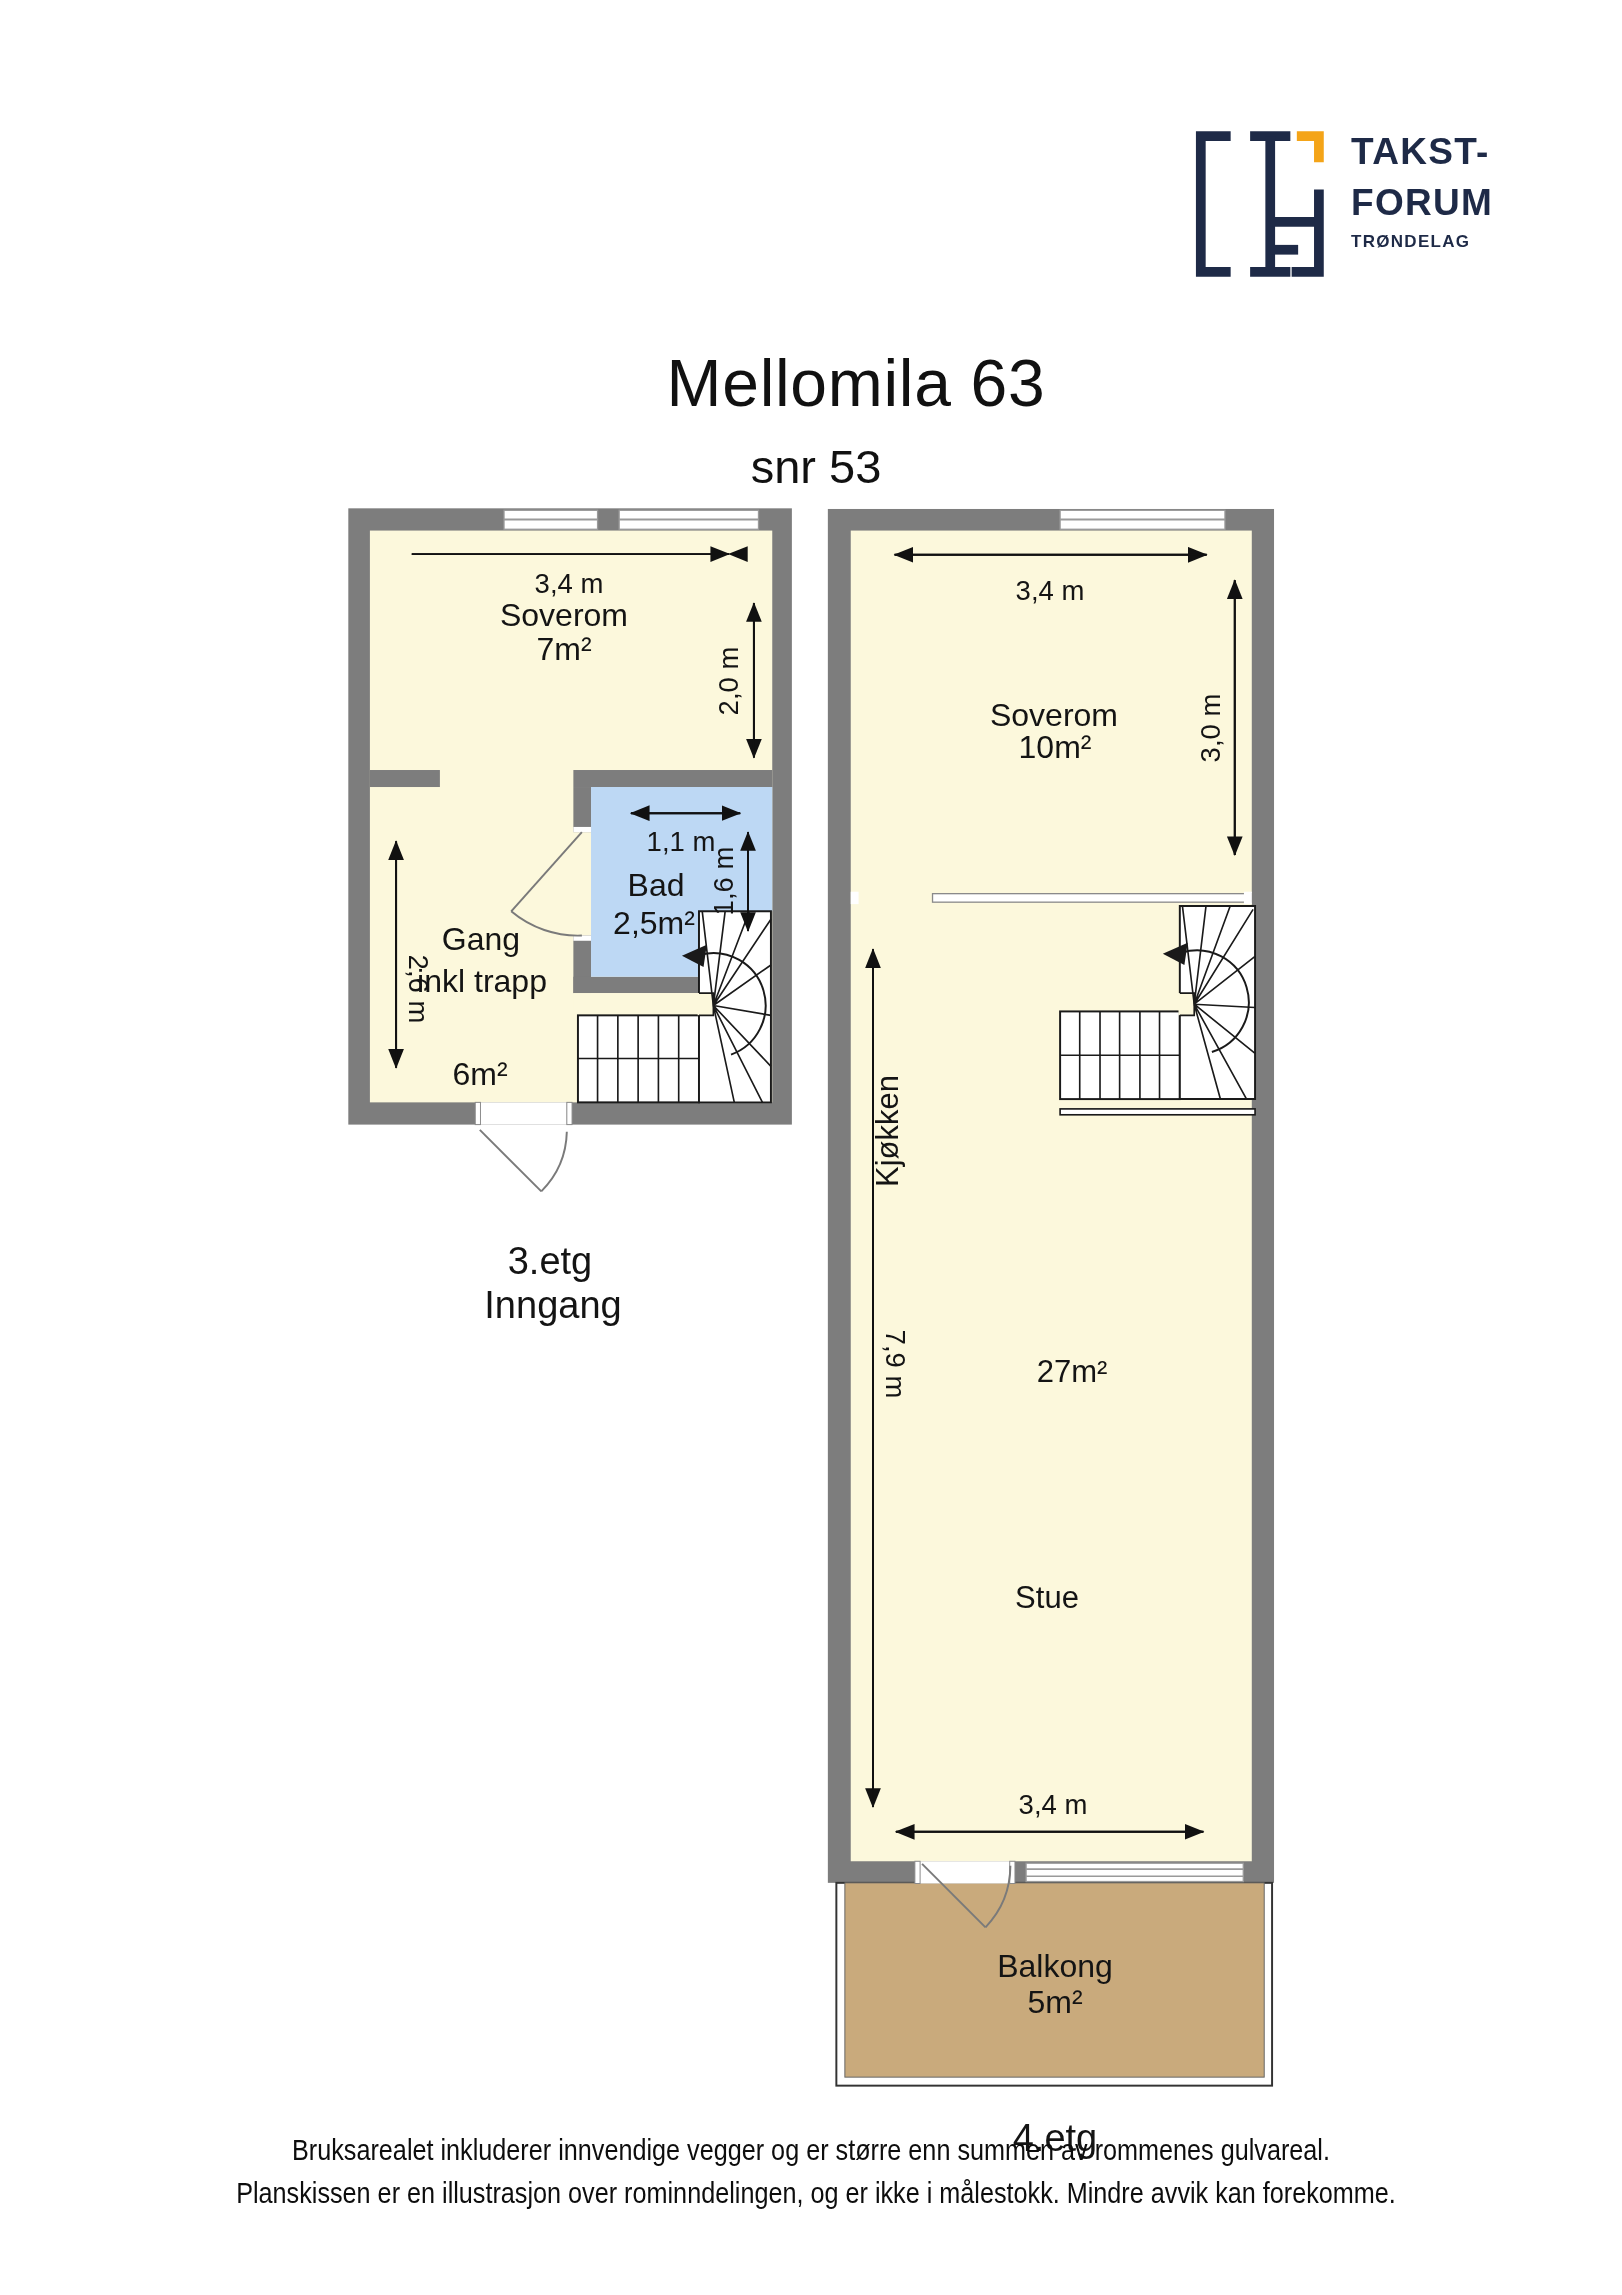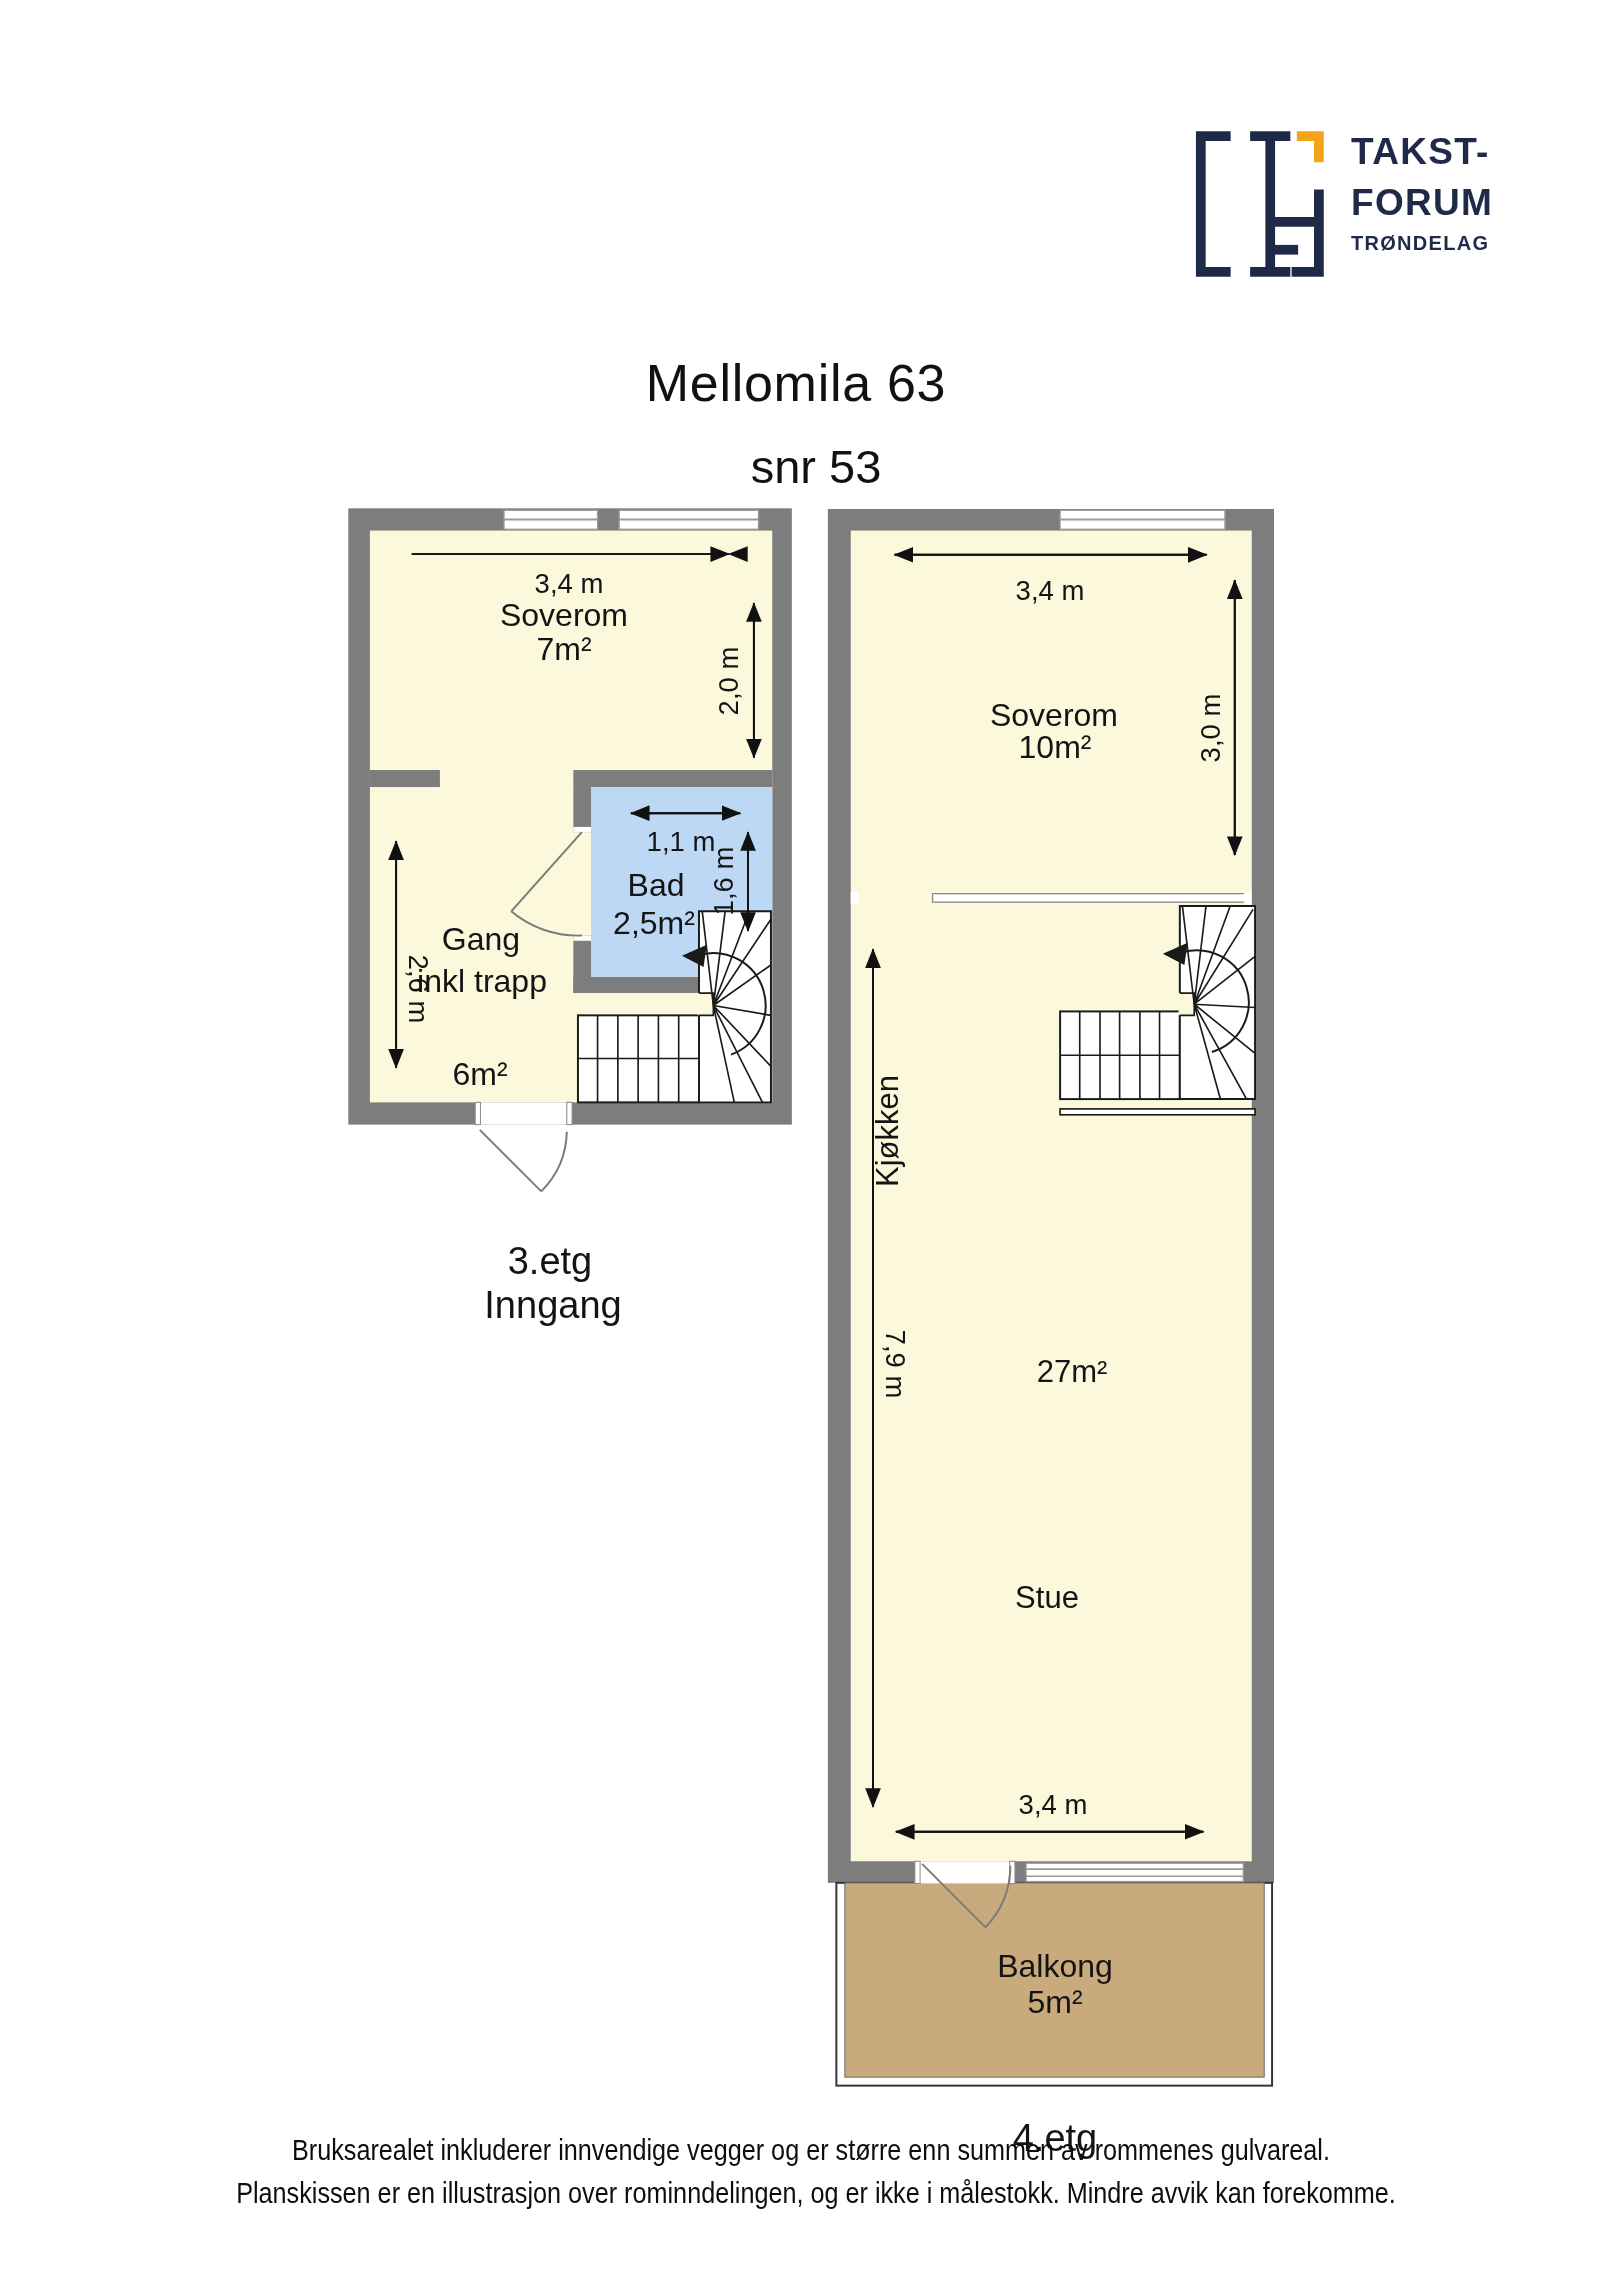--- a/index.html
+++ b/index.html
@@ -7,29 +7,29 @@
         font-family:"Liberation Sans",sans-serif;color:#111;padding-left:48px;}
   .plan-svg{position:absolute;left:0;top:0;width:1623px;height:2295px;}
   .label{position:absolute;transform:translate(-50%,-50%);white-space:nowrap;color:#141414;
          font-family:"Liberation Sans",sans-serif;line-height:1;}
   .rot-ccw{transform:translate(-50%,-50%) rotate(-90deg);}
   .rot-cw{transform:translate(-50%,-50%) rotate(90deg);}
   .dim{font-size:27.5px;}
   .room{font-size:32px;}
   .big{font-size:31px;}
   .floor{font-size:38px;}
-  .title{position:absolute;left:796px;top:383px;transform:translate(-50%,-50%);
-         font-size:52px;letter-spacing:0.7px;}
+  .title{position:absolute;left:856px;top:383px;transform:translate(-50%,-50%);
+         font-size:66px;letter-spacing:0.7px;}
   .subtitle{position:absolute;left:816px;top:466px;transform:translate(-50%,-50%);font-size:47px;}
   .footer-line{position:absolute;white-space:nowrap;font-size:30px;color:#0d0d0d;
                transform:translate(-50%,-50%) scaleX(0.84);}
   .logo{position:absolute;left:1195px;top:131px;display:flex;align-items:flex-start;}
   .logo-text{margin-left:25px;color:#1e2a47;font-weight:bold;}
   .logo-l{font-size:37px;letter-spacing:1.3px;margin-bottom:8.5px;}
-  .logo-l3{font-size:20px;letter-spacing:1.3px;}
+  .logo-l3{font-size:17px;letter-spacing:1.3px;}
 </style>
 </head>
 <body>
 
 <div class="page">
 
   <svg class="plan-svg" viewBox="0 0 2480 3508">
     <defs>
       <marker id="ah" orient="auto" markerUnits="strokeWidth" markerWidth="11" markerHeight="9" refX="9.5" refY="4">
         <path d="M0,0 L10,4 L0,8 Z" fill="#111"></path>

